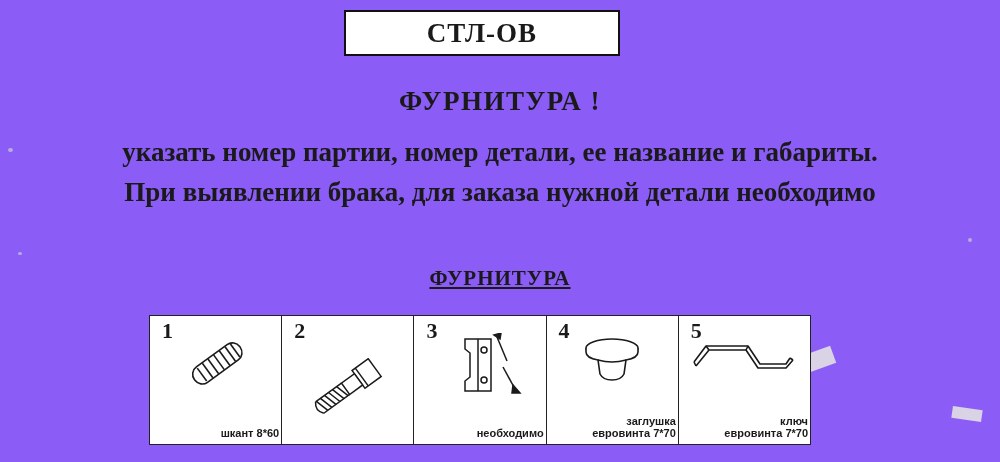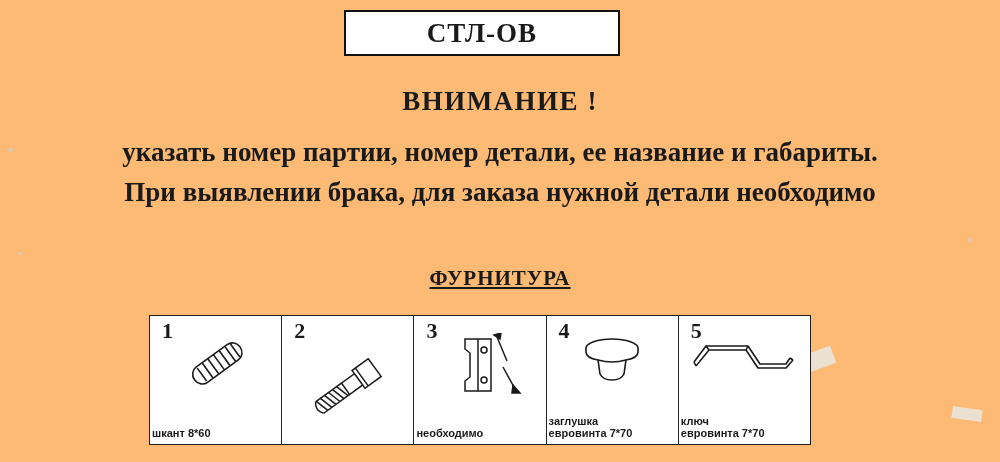--- a/index.html
+++ b/index.html
@@ -12,21 +12,21 @@
     height: 462px;
     position: relative;
     overflow: hidden;
     font-family: "Liberation Serif", serif;
     color: #1a1a1a;
   }
 
   .page {
     position: absolute;
     inset: 0;
-    background: #fdba74;
+    background: #8b5cf6;
   }
 
   
   .title-box {
     position: absolute;
     left: 344px;
     top: 10px;
     width: 272px;
     height: 42px;
     border: 2px solid #111;
@@ -117,21 +117,21 @@
     flex: 1 1 auto;
     display: flex;
     align-items: center;
     justify-content: center;
     padding-top: 14px;
   }
   .hw-label {
     font-family: "Liberation Sans", sans-serif;
     font-size: 11px;
     font-weight: bold;
-    text-align: left;
+    text-align: right;
     line-height: 12px;
     padding: 0 2px 5px 2px;
     margin-top: 28px;
   }
   .hw-label .l2 { display: block; }
 
   
   .speck {
     position: absolute;
     background: #cfcfcf;
@@ -152,21 +152,21 @@
   <div class="speck" style="left:8px;top:148px;width:5px;height:4px;"></div>
   <div class="speck" style="left:18px;top:252px;width:4px;height:3px;"></div>
   <div class="speck" style="left:968px;top:238px;width:4px;height:4px;"></div>
   <div class="smudge" style="left:806px;top:350px;width:28px;height:18px;transform:rotate(-20deg);"></div>
   <div class="smudge" style="left:952px;top:408px;width:30px;height:12px;transform:rotate(8deg);"></div>
 
   <div class="title-box">
     <span class="title-text">СТЛ-ОВ</span>
   </div>
 
-  <div class="attention">ВНИМАНИЕ !</div>
+  <div class="attention">ФУРНИТУРА !</div>
 
   <div class="warning">
     <span class="line">указать номер партии, номер детали, ее название и габариты.</span>
     <span class="line">При выявлении брака, для заказа нужной детали необходимо</span>
   </div>
 
   <div class="furniture-heading">ФУРНИТУРА</div>
 
   <div class="hw-table">
 

